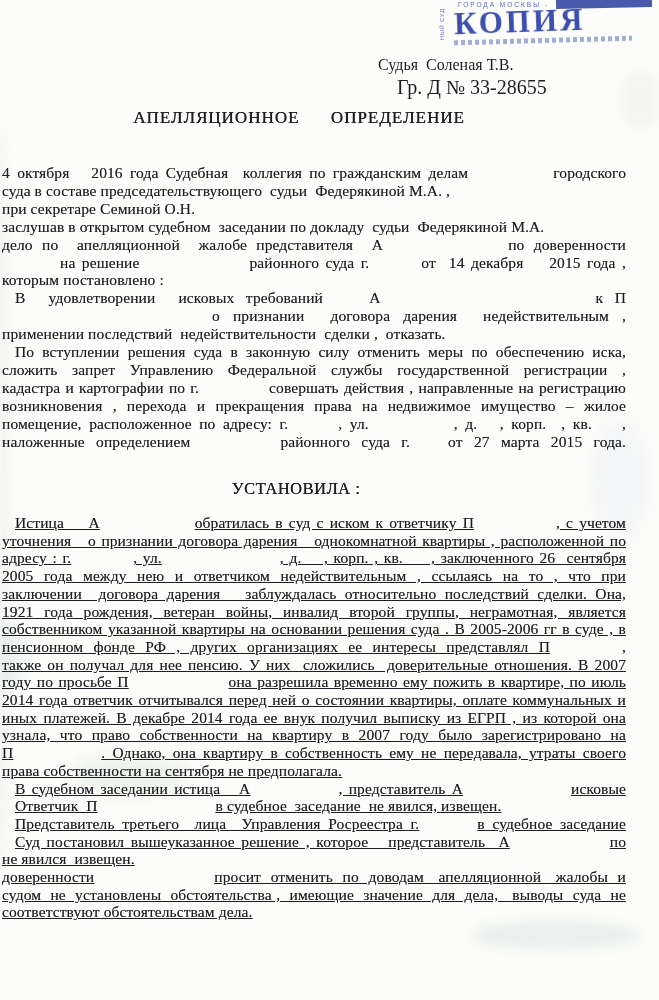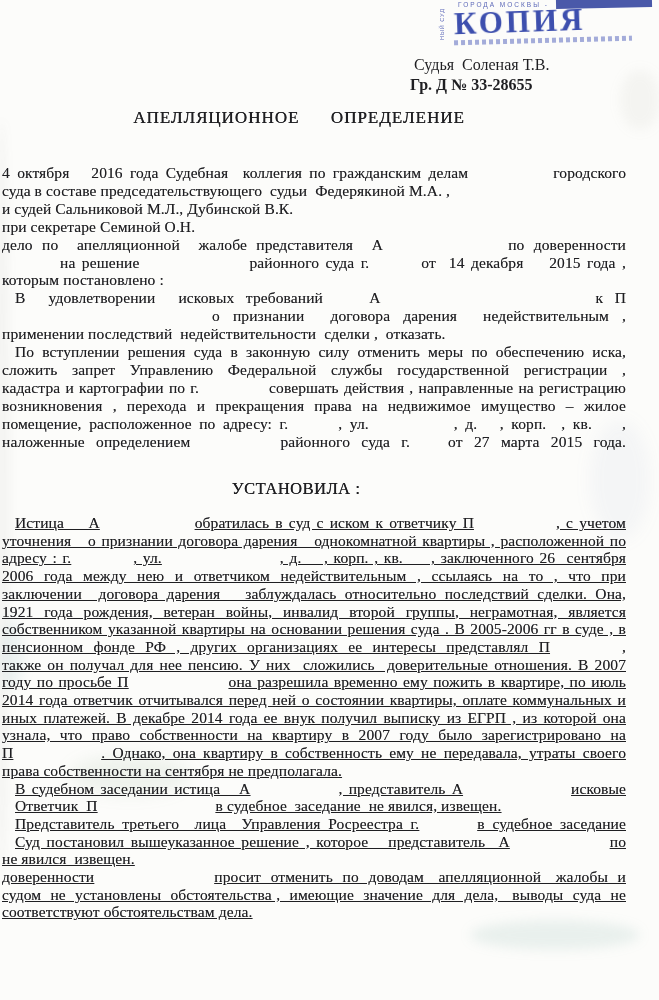--- a/index.html
+++ b/index.html
@@ -30,22 +30,22 @@
     writing-mode:vertical-rl;transform:rotate(180deg);height:34px;
     font-family:"Liberation Sans",sans-serif;filter:blur(.4px);}
   .stamp-main{position:absolute;left:16px;top:4px;font-size:31px;font-weight:700;letter-spacing:3px;
     color:#3d4fae;transform:rotate(-2deg);filter:blur(.35px);
     font-family:"Liberation Serif","DejaVu Serif",serif;}
   .stamp-bottom{position:absolute;left:16px;top:38px;width:178px;height:5px;
     background:repeating-linear-gradient(90deg,rgba(90,105,190,.55) 0 4px,transparent 4px 7px);
     filter:blur(.7px);transform:rotate(-1.5deg);}
 
   
-  .hdr-judge{position:absolute;left:414px;top:56px;font-size:16px;white-space:pre;}
-  .hdr-case{position:absolute;left:410px;top:76px;font-size:16px;white-space:pre;font-weight:bold;}
+  .hdr-judge{position:absolute;left:378px;top:56px;font-size:16px;white-space:pre;}
+  .hdr-case{position:absolute;left:397px;top:76px;font-size:20px;white-space:pre;}
 
   
   .title{position:absolute;left:18px;top:108px;width:622px;text-align:center;
     transform:translateX(-30px);font-size:17px;letter-spacing:1px;white-space:pre;
     text-shadow:.3px 0 0 currentColor;}
 
   
   .heading2{position:absolute;left:18px;top:479px;width:622px;text-align:center;
     transform:translateX(-33px);font-size:16.5px;letter-spacing:.5px;white-space:pre;
     text-shadow:.25px 0 0 currentColor;}
@@ -80,43 +80,43 @@
   </div>
 
   <div class="hdr-judge">Судья  Соленая Т.В.</div>
   <div class="hdr-case">Гр. Д № 33-28655</div>
 
   <div class="title">АПЕЛЛЯЦИОННОЕ      ОПРЕДЕЛЕНИЕ</div>
 
   <div class="bodysec" id="bodyA" style="line-height: 17.9px;">
       <div class="tl j">4 октября   2016 года Судебная  коллегия по гражданским делам<span class="gap" style="width: 85px;"></span>городского</div>
       <div class="tl">суда в составе председательствующего  судьи  Федерякиной М.А. ,</div>
-      <div class="tl">и судей Сальниковой М.Л., Дубинской В.К.</div>
       <div class="tl">при секретаре Семиной О.Н.</div>
+      <div class="tl">заслушав в открытом судебном  заседании по докладу  судьи  Федерякиной М.А.</div>
       <div class="tl j">дело по  апелляционной  жалобе представителя  А<span class="gap" style="width: 125px;"></span>по доверенности</div>
       <div class="tl j"><span class="gap" style="width: 58px;"></span>на решение<span class="gap" style="width: 110px;"></span>районного суда г.<span class="gap" style="width: 52px;"></span>от  14 декабря    2015 года ,</div>
       <div class="tl">которым постановлено :</div>
       <div class="tl j"><span class="gap" style="width: 13px;"></span>В  удовлетворении  исковых требований    А<span class="gap" style="width: 215px;"></span>к П</div>
       <div class="tl j"><span class="gap" style="width: 210px;"></span>о  признании    договора  дарения    недействительным  ,</div>
       <div class="tl">применении последствий  недействительности  сделки ,  отказать.</div>
       <div class="tl j"><span class="gap" style="width: 13px;"></span>По вступлении решения суда в законную силу отменить меры по обеспечению иска,</div>
       <div class="tl j">сложить запрет Управлению Федеральной службы государственной регистрации ,</div>
       <div class="tl j">кадастра и картографии по г.<span class="gap" style="width: 70px;"></span>совершать действия , направленные на регистрацию</div>
       <div class="tl j">возникновения , перехода и прекращения права на недвижимое имущество – жилое</div>
       <div class="tl j">помещение, расположенное по адресу: г.<span class="gap" style="width: 50px;"></span>, ул.<span class="gap" style="width: 85px;"></span>, д.   , корп.  , кв.    ,</div>
       <div class="tl j">наложенные определением<span class="gap" style="width: 90px;"></span>районного суда г.<span class="gap" style="width: 38px;"></span>от 27 марта 2015 года.</div>
     </div>
 
   <div class="heading2">УСТАНОВИЛА :</div>
 
   <div class="bodysec" id="bodyB" style="line-height: 17.7px; text-decoration: underline;">
       <div class="tl j"><span class="gap" style="width: 13px;"></span>Истица    А<span class="gap" style="width: 95px;"></span>обратилась в суд с иском к ответчику П<span class="gap" style="width: 82px;"></span>, с учетом</div>
       <div class="tl j">уточнения   о признании договора дарения   однокомнатной квартиры , расположенной по</div>
       <div class="tl j">адресу : г.<span class="gap" style="width: 62px;"></span>, ул.<span class="gap" style="width: 118px;"></span>, д.    , корп. , кв.     , заключенного 26  сентября</div>
-      <div class="tl j">2006 года между нею и ответчиком недействительным , ссылаясь на то , что при</div>
+      <div class="tl j">2005 года между нею и ответчиком недействительным , ссылаясь на то , что при</div>
       <div class="tl j">заключении  договора дарения   заблуждалась относительно последствий сделки. Она,</div>
       <div class="tl j">1921 года рождения, ветеран войны, инвалид второй группы, неграмотная, является</div>
       <div class="tl j">собственником указанной квартиры на основании решения суда . В 2005-2006 гг в суде , в</div>
       <div class="tl j">пенсионном фонде РФ , других организациях ее интересы представлял П<span class="gap" style="width: 72px;"></span>,</div>
       <div class="tl j">также он получал для нее пенсию. У них  сложились  доверительные отношения. В 2007</div>
       <div class="tl j">году по просьбе П<span class="gap" style="width: 100px;"></span>она разрешила временно ему пожить в квартире, по июль</div>
       <div class="tl j">2014 года ответчик отчитывался перед ней о состоянии квартиры, оплате коммунальных и</div>
       <div class="tl j">иных платежей. В декабре 2014 года ее внук получил выписку из ЕГРП , из которой она</div>
       <div class="tl j">узнала, что право собственности на квартиру в 2007 году было зарегистрировано на</div>
       <div class="tl j">П<span class="gap" style="width: 88px;"></span>. Однако, она квартиру в собственность ему не передавала, утраты своего</div>

